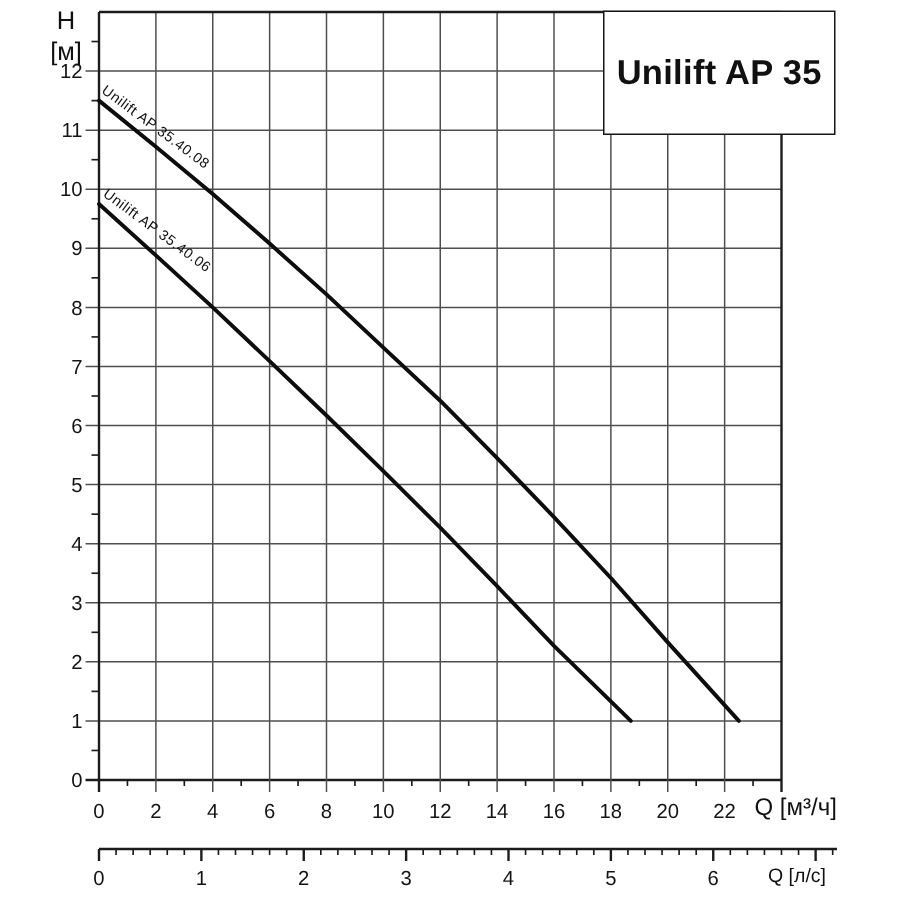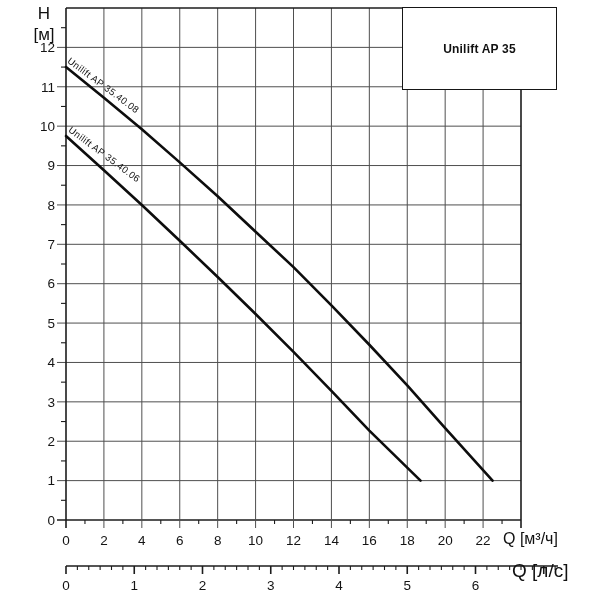--- a/index.html
+++ b/index.html
@@ -9,23 +9,23 @@
   svg text{font-family:"Liberation Sans", sans-serif;font-size:13.5px;fill:#141414;}
   .grid{stroke:#4f4f4f;stroke-width:1;}
   .frame{stroke:#1c1c1c;stroke-width:1.6;}
   .tickmark{stroke:#1c1c1c;stroke-width:1.1;}
   .curve{stroke:#0d0d0d;stroke-width:2.6;fill:none;stroke-linecap:round;stroke-linejoin:round;}
   .y-title{position:absolute;left:26px;top:3px;width:36px;text-align:center;
            font-size:17px;line-height:21px;font-weight:500;}
   .title-box{position:absolute;left:402px;top:7px;width:153px;height:81px;
              background:#ffffff;border:1.6px solid #161616;display:flex;
              align-items:center;justify-content:center;}
-  .title-box span{font-size:12px;font-weight:bold;letter-spacing:0.2px;}
+  .title-box span{font-size:23px;font-weight:bold;letter-spacing:0.2px;}
   .x1-title{position:absolute;left:503px;top:530px;font-size:16px;white-space:nowrap;}
-  .x2-title{position:absolute;left:512px;top:560px;font-size:19px;white-space:nowrap;}
+  .x2-title{position:absolute;left:512px;top:576px;font-size:13px;white-space:nowrap;}
   .curve-label{position:absolute;font-size:9.5px;letter-spacing:0.45px;color:#111;
                transform-origin:0 0;transform:rotate(36.5deg);white-space:nowrap;}
   #clabel0{left:72px;top:55px;}
   #clabel1{left:73px;top:124px;}
 </style>
 </head>
 <body>
 
 <div class="page">
   <svg id="chart-svg" width="600" height="600">

